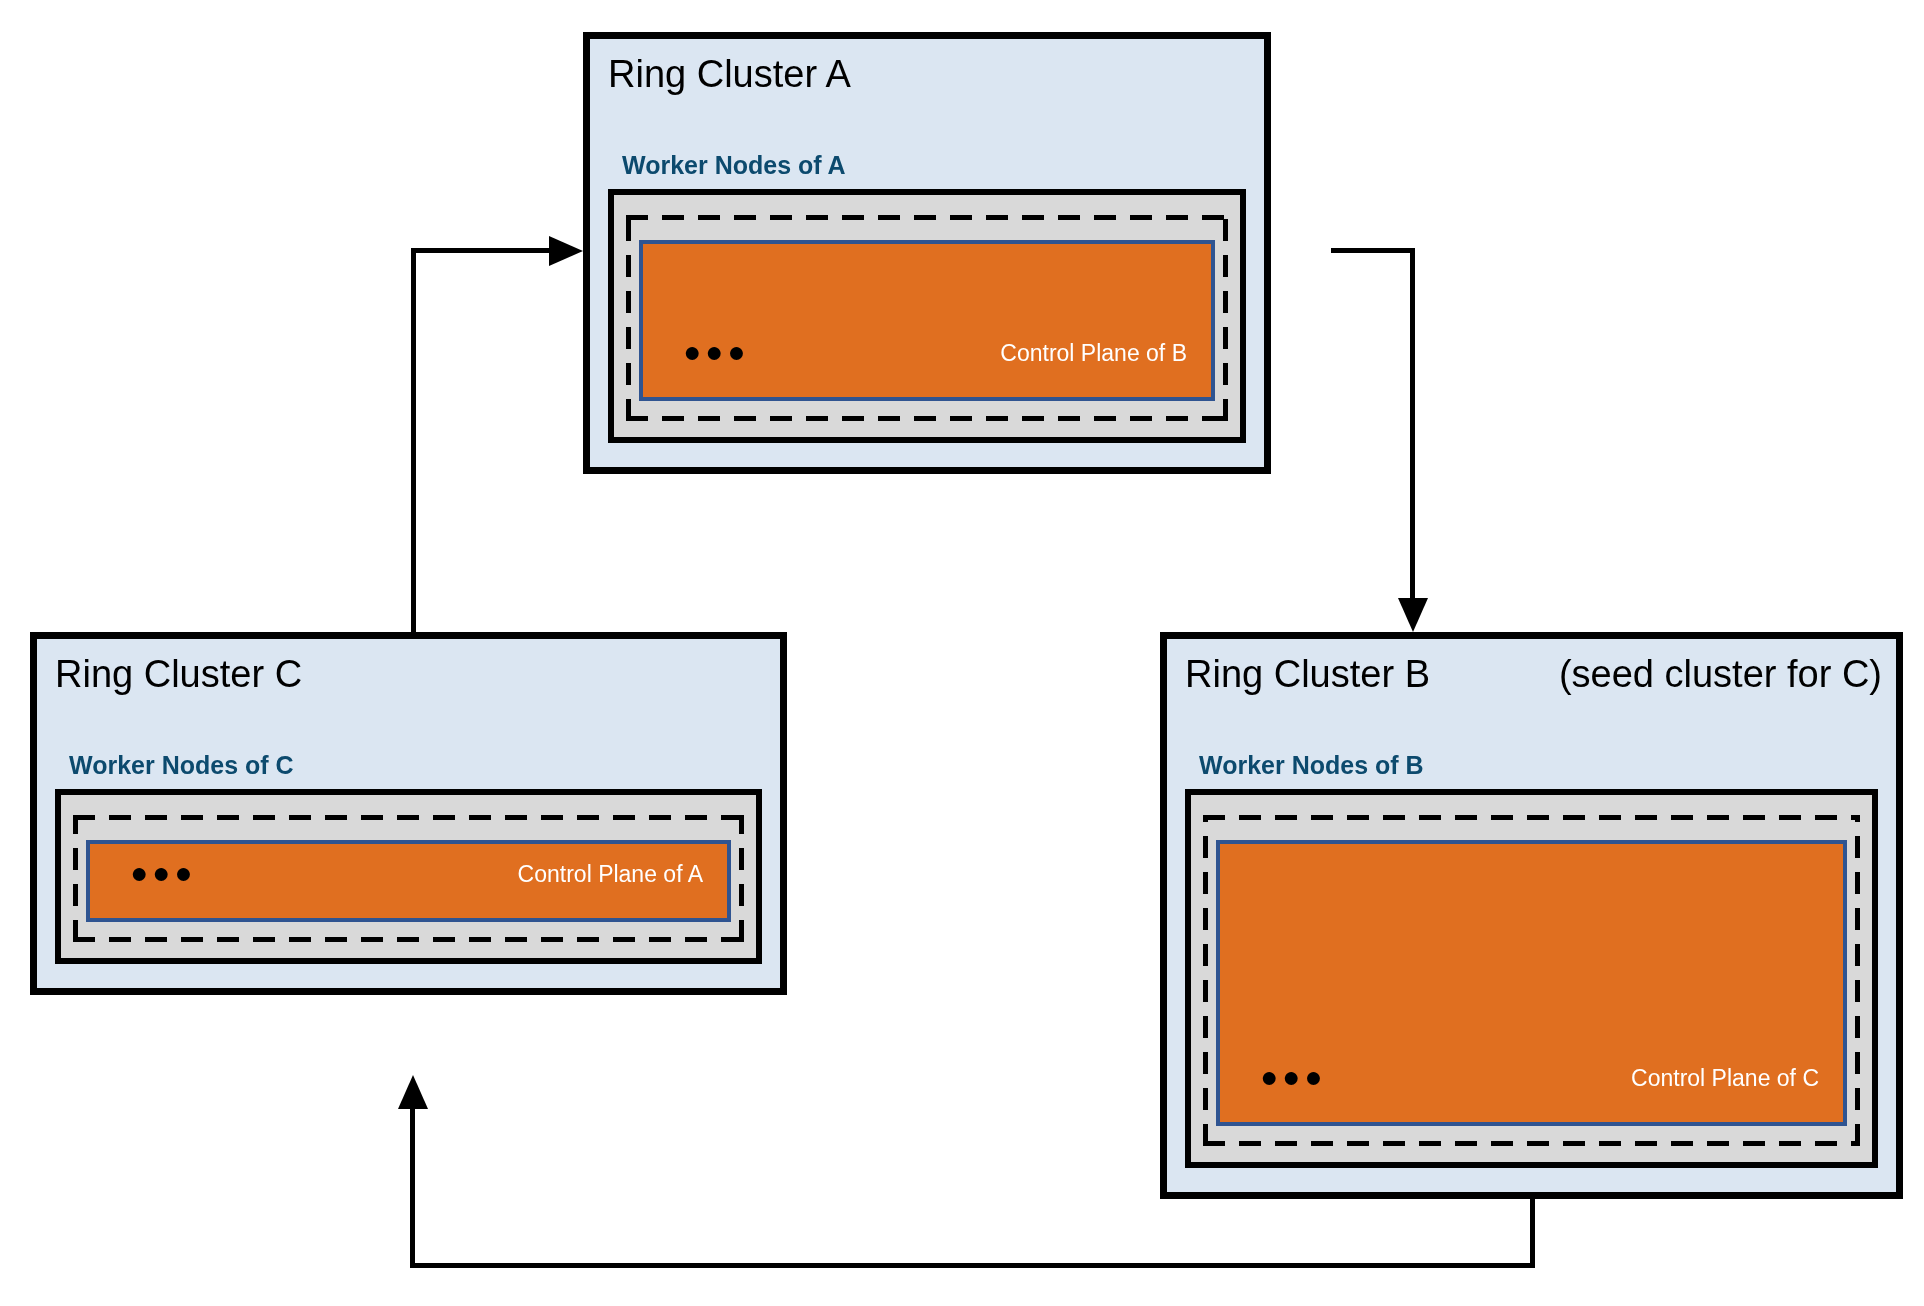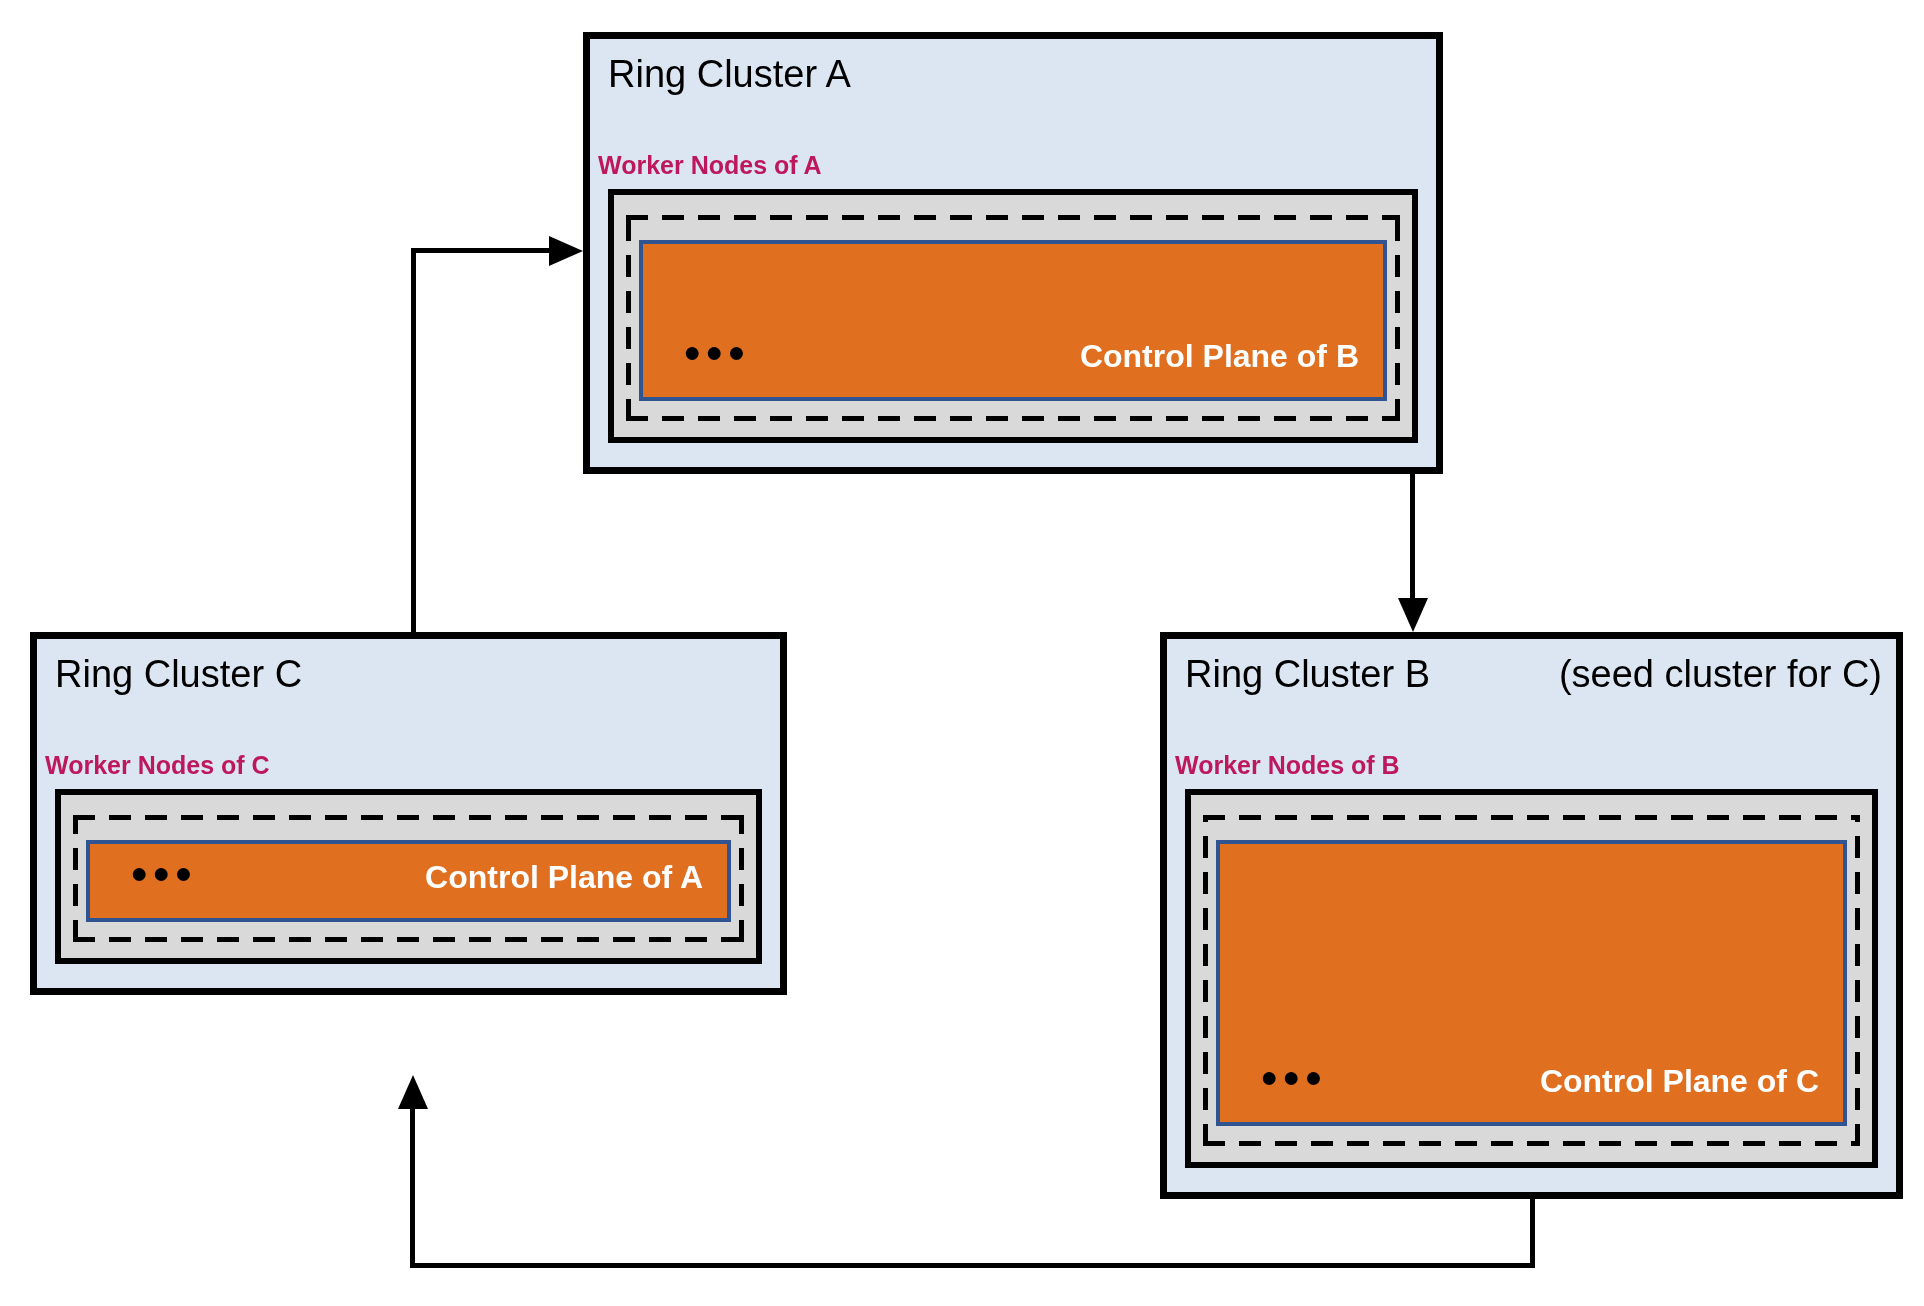--- a/index.html
+++ b/index.html
@@ -7,32 +7,32 @@
     position:relative; width:1924px; height:1306px;
     background:#ffffff; overflow:hidden;
     font-family:"Liberation Sans", sans-serif;
   }
 
   
   .cluster {
     position:absolute; box-sizing:border-box;
     background:#dbe6f2; border:7px solid #000;
   }
-  .cluster-a { left:583px;  top:32px;  width:860px; height:442px; }
+  .cluster-a { left:583px;  top:32px;  width:688px; height:442px; }
   .cluster-c { left:30px;   top:632px; width:757px; height:363px; }
   .cluster-b { left:1160px; top:632px; width:743px; height:567px; }
 
   .cluster-title-row {
     display:flex; justify-content:space-between; align-items:flex-start;
     padding:14px 14px 0 18px;
     font-size:38px; line-height:1.15; color:#000; white-space:nowrap;
   }
   .worker-label {
-    position:absolute; left:8px; top:112px;
-    font-size:25px; font-weight:bold; color:#be185d; white-space:nowrap;
+    position:absolute; left:32px; top:112px;
+    font-size:25px; font-weight:bold; color:#0c4a6e; white-space:nowrap;
   }
 
   .gray-box {
     position:absolute; left:18px; right:18px; top:150px; bottom:24px;
     box-sizing:border-box; background:#d9d9d9; border:6px solid #000;
   }
 
   
   .dashed-frame { position:absolute; left:12px; right:12px; top:20px; bottom:16px; }
   .dash-edge { position:absolute; }
@@ -47,22 +47,22 @@
 
   .orange-box {
     position:absolute; left:13px; right:13px; top:25px; bottom:20px;
     box-sizing:border-box; background:#e06f20; border:4px solid #2f5491;
   }
   .dots {
     position:absolute; left:40px; bottom:30px;
     font-size:30px; letter-spacing:4px; line-height:1; color:#000;
   }
   .cp-label {
-    position:absolute; right:24px; bottom:22px;
-    font-size:32px; font-weight:bold; color:#fff; white-space:nowrap;
+    position:absolute; right:24px; bottom:30px;
+    font-size:23px; font-weight:normal; color:#fff; white-space:nowrap;
   }
 
   
   .line { position:absolute; background:#000; }
   .arrowhead { position:absolute; width:0; height:0; }
   .arrow-right { border-top:15px solid rgba(0,0,0,0); border-bottom:15px solid rgba(0,0,0,0); border-left:34px solid #000; }
   .arrow-down  { border-left:15px solid rgba(0,0,0,0); border-right:15px solid rgba(0,0,0,0); border-top:34px solid #000; }
   .arrow-up    { border-left:15px solid rgba(0,0,0,0); border-right:15px solid rgba(0,0,0,0); border-bottom:34px solid #000; }
 </style>
 </head>

